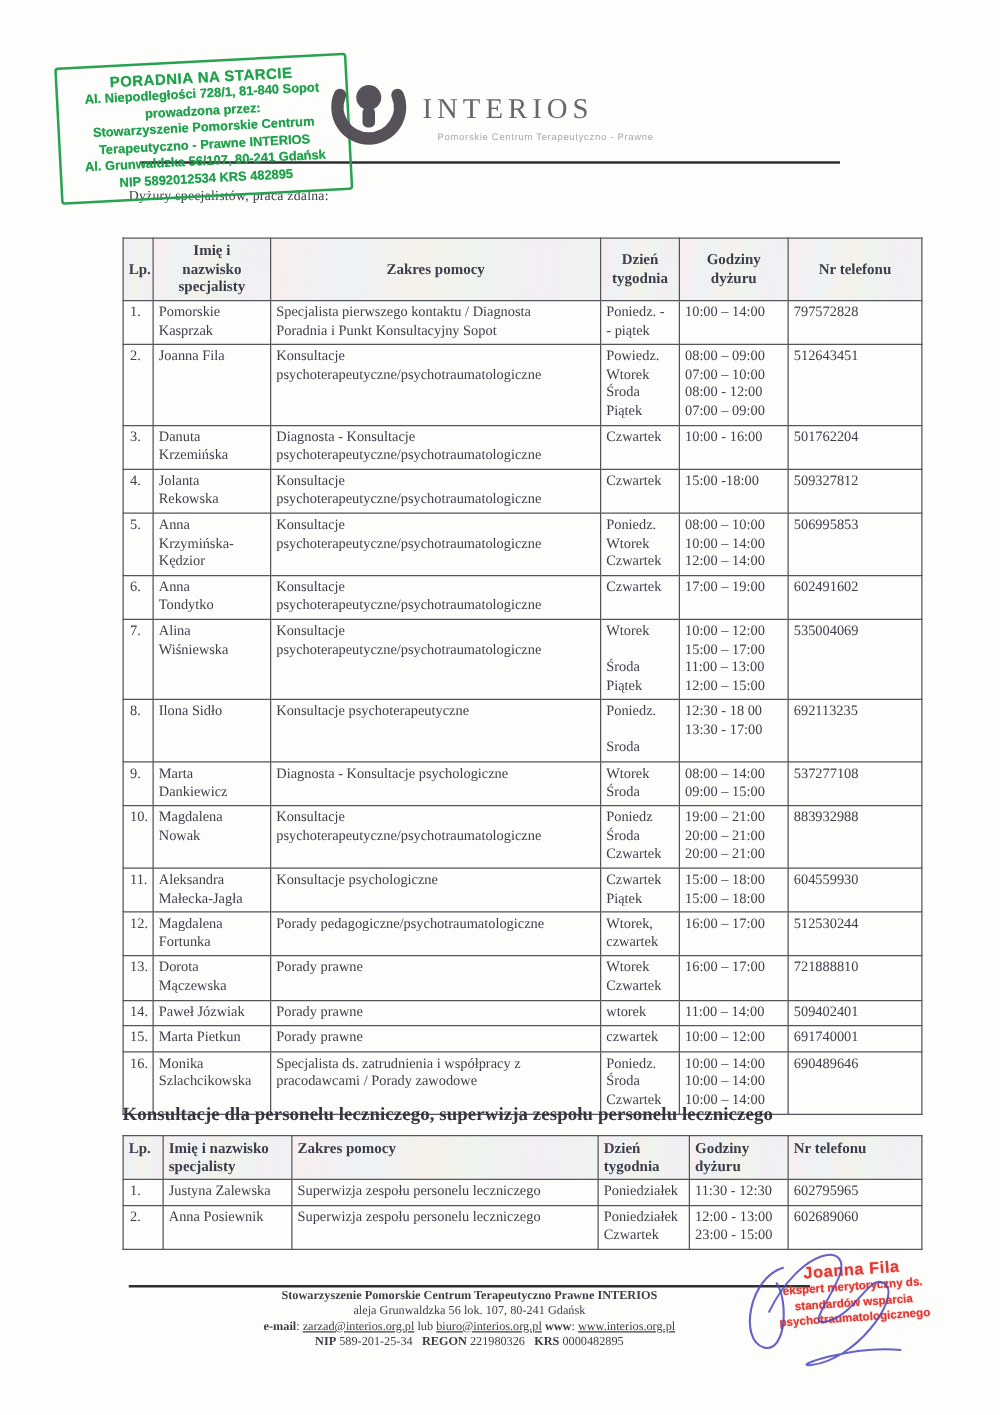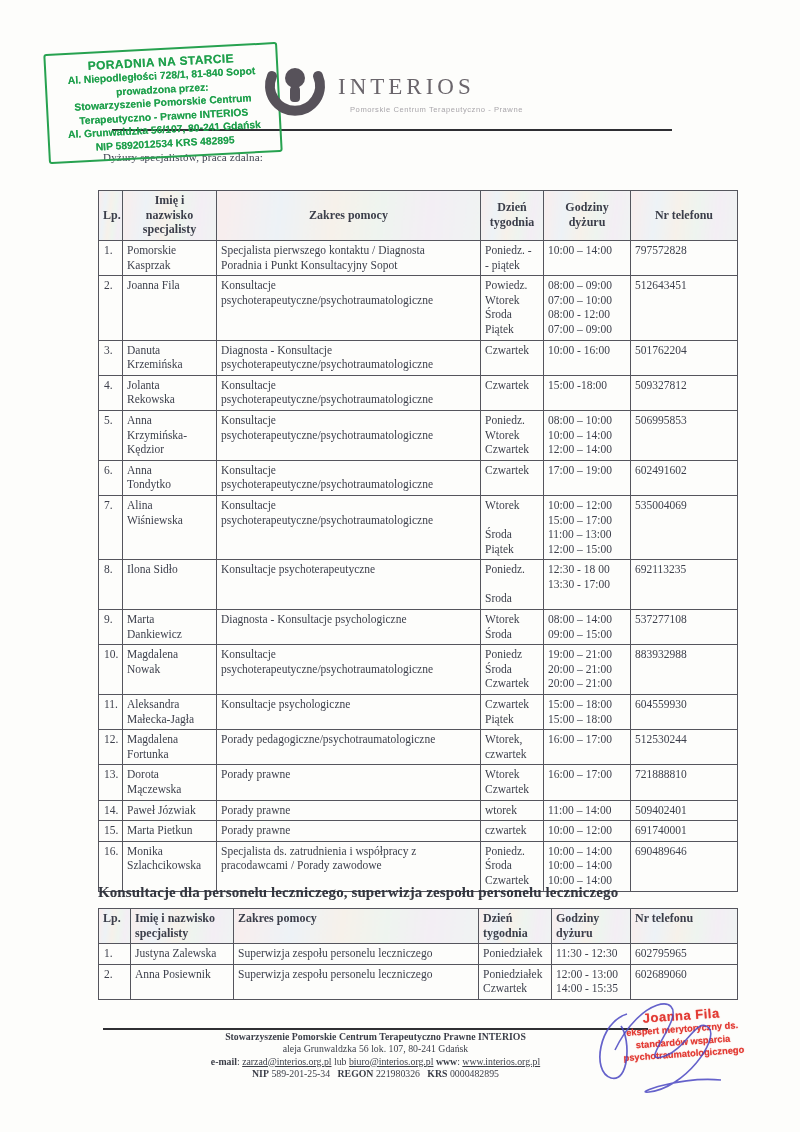--- a/index.html
+++ b/index.html
@@ -480,21 +480,21 @@
           </td>
           <td class="c-scope">
             <div class="ln">Superwizja zespołu personelu leczniczego</div>
           </td>
           <td class="c-day">
             <div class="ln">Poniedziałek</div>
             <div class="ln">Czwartek</div>
           </td>
           <td class="c-hours">
             <div class="ln">12:00 - 13:00</div>
-            <div class="ln">14:00 - 15:35</div>
+            <div class="ln">23:00 - 15:00</div>
           </td>
           <td class="c-phone">602689060</td>
         </tr>
       </tbody>
   </table>
 
   <div class="rule-footer"></div>
   <div class="footer">
     <div class="f-b">Stowarzyszenie Pomorskie Centrum Terapeutyczno Prawne INTERIOS</div>
     <div>aleja Grunwaldzka 56 lok. 107, 80-241 Gdańsk</div>

